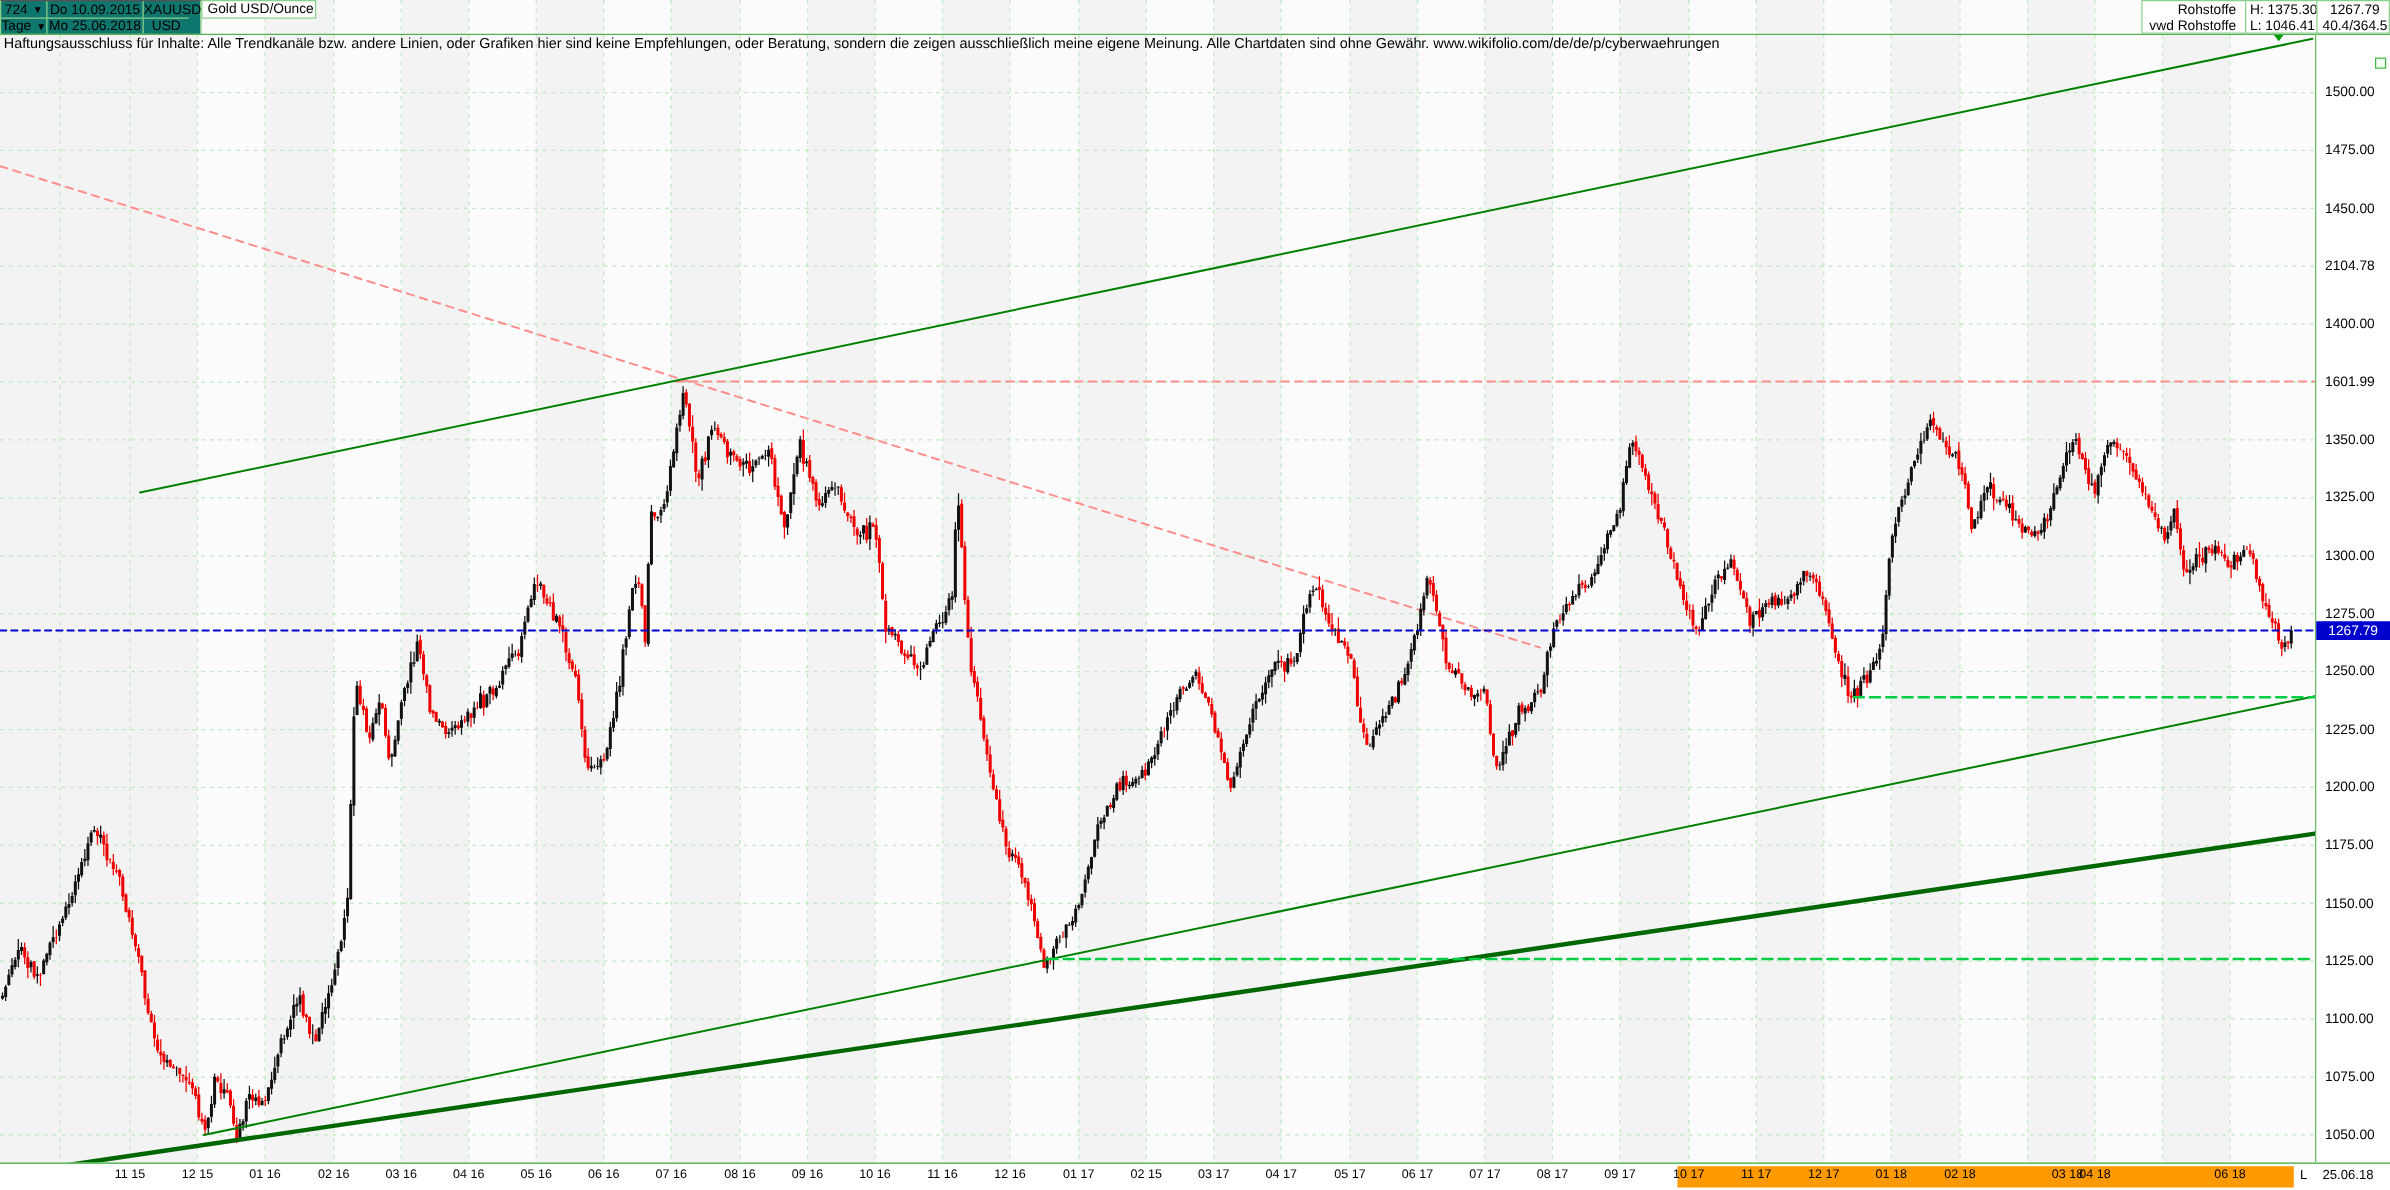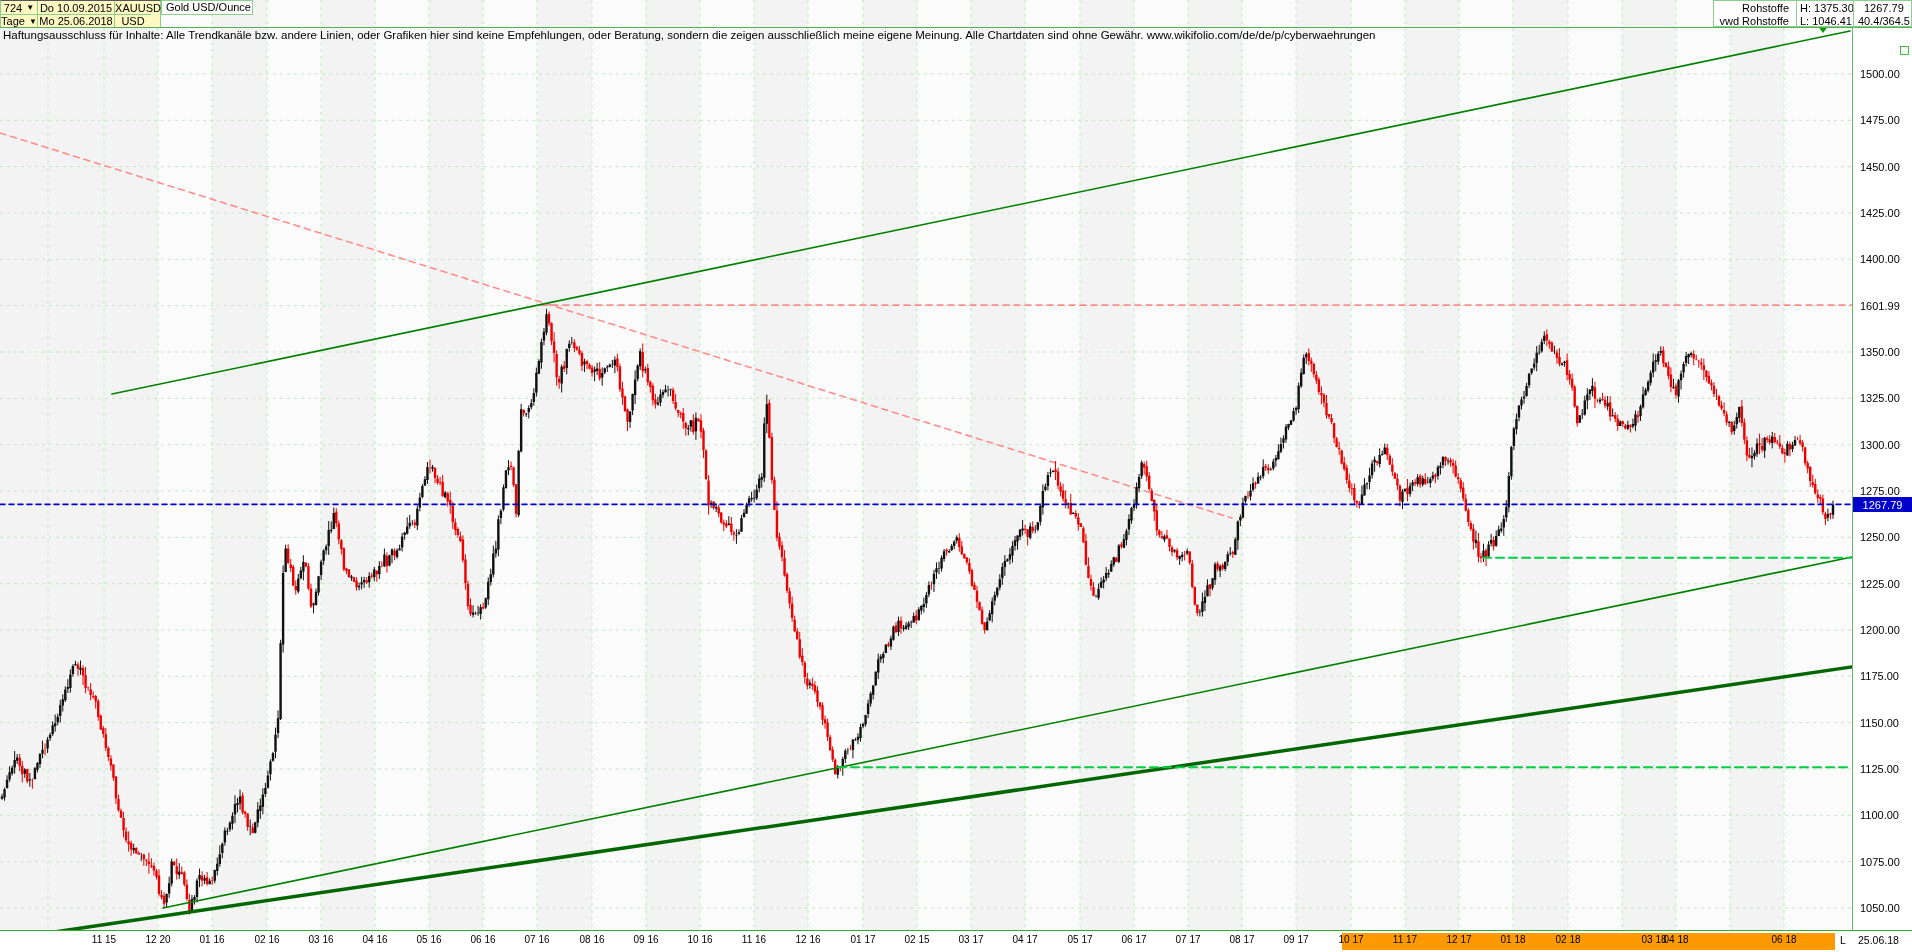--- a/index.html
+++ b/index.html
@@ -1,18 +1,18 @@
 <!DOCTYPE html>
 <html><head>
 <meta charset="utf-8">
 <style>
   html,body{margin:0;padding:0;background:#ffffff;font-family:"Liberation Sans",sans-serif;}
   #root{position:relative;width:1912px;height:952px;overflow:hidden;background:#ffffff;}
   #chart-svg{position:absolute;left:0;top:0;}
-  .hdr-box{position:absolute;background:#fef9c3;border:1px solid #8ccf8c;box-sizing:border-box;}
+  .hdr-box{position:absolute;background:#0f766e;border:1px solid #8ccf8c;box-sizing:border-box;}
   .hdr-cell{position:absolute;box-sizing:border-box;border-left:1px solid #8ccf8c;border-top:1px solid #8ccf8c;
             display:flex;align-items:center;justify-content:center;font-size:11px;color:#000;white-space:nowrap;}
   .hdr-cell.noborder{border:none;}
   .dd-arrow{font-size:8px;margin-left:4px;color:#000;}
   #instrument-box{position:absolute;left:161px;top:0;width:92px;height:15px;background:#ffffff;
                   border:1px solid #8ccf8c;box-sizing:border-box;display:flex;align-items:flex-start;
                   padding-left:4px;font-size:11px;color:#000;white-space:nowrap;}
   #disclaimer{position:absolute;left:3px;top:29px;font-size:11.5px;color:#000;white-space:nowrap;z-index:5;}
   #green-rule{position:absolute;left:0;top:27px;width:1912px;height:1px;background:#55b055;z-index:4;}
   #right-header{position:absolute;left:1713px;top:0;width:199px;height:27px;background:#ffffff;
@@ -194,21 +194,21 @@
       </div>
   </div>
 
   <div id="copyright"><span>(c)Tai-Pan</span></div>
   <div id="legend-square"></div>
 
   <div id="y-axis">
       <div class="y-tick" style="top: 41px;">1500.00</div>
       <div class="y-tick" style="top: 87.3325px;">1475.00</div>
       <div class="y-tick" style="top: 133.665px;">1450.00</div>
-      <div class="y-tick" style="top: 179.998px;">1425.00</div>
+      <div class="y-tick" style="top: 179.998px;">2104.78</div>
       <div class="y-tick" style="top: 226.33px;">1400.00</div>
       <div class="y-tick" style="top: 272.663px;">1601.99</div>
       <div class="y-tick" style="top: 318.995px;">1350.00</div>
       <div class="y-tick" style="top: 365.327px;">1325.00</div>
       <div class="y-tick" style="top: 411.66px;">1300.00</div>
       <div class="y-tick" style="top: 457.993px;">1275.00</div>
       <div class="y-tick" style="top: 504.325px;">1250.00</div>
       <div class="y-tick" style="top: 550.658px;">1225.00</div>
       <div class="y-tick" style="top: 596.99px;">1200.00</div>
       <div class="y-tick" style="top: 643.322px;">1175.00</div>
@@ -220,21 +220,21 @@
     </div>
   <div id="last-label" style="top: 497.355px;">
       <span>1267.79</span>
     </div>
 
   <div id="x-axis">
     <div id="x-highlight" style="left: 1342px; width: 493px; background: rgb(255, 153, 0);"></div>
     <div id="low-marker"><span>L</span></div>
     <div id="last-date"><span>25.06.18</span></div>
   <div class="x-month" style="left: 104px;">11 15</div>
-      <div class="x-month" style="left: 158px;">12 20</div>
+      <div class="x-month" style="left: 158px;">12 15</div>
       <div class="x-month" style="left: 212px;">01 16</div>
       <div class="x-month" style="left: 267px;">02 16</div>
       <div class="x-month" style="left: 321px; text-align: center;">03 16</div>
       <div class="x-month" style="left: 375px;">04 16</div>
       <div class="x-month" style="left: 429px;">05 16</div>
       <div class="x-month" style="left: 483px;">06 16</div>
       <div class="x-month" style="left: 537px;">07 16</div>
       <div class="x-month" style="left: 592px;">08 16</div>
       <div class="x-month" style="left: 646px;">09 16</div>
       <div class="x-month" style="left: 700px;">10 16</div>

